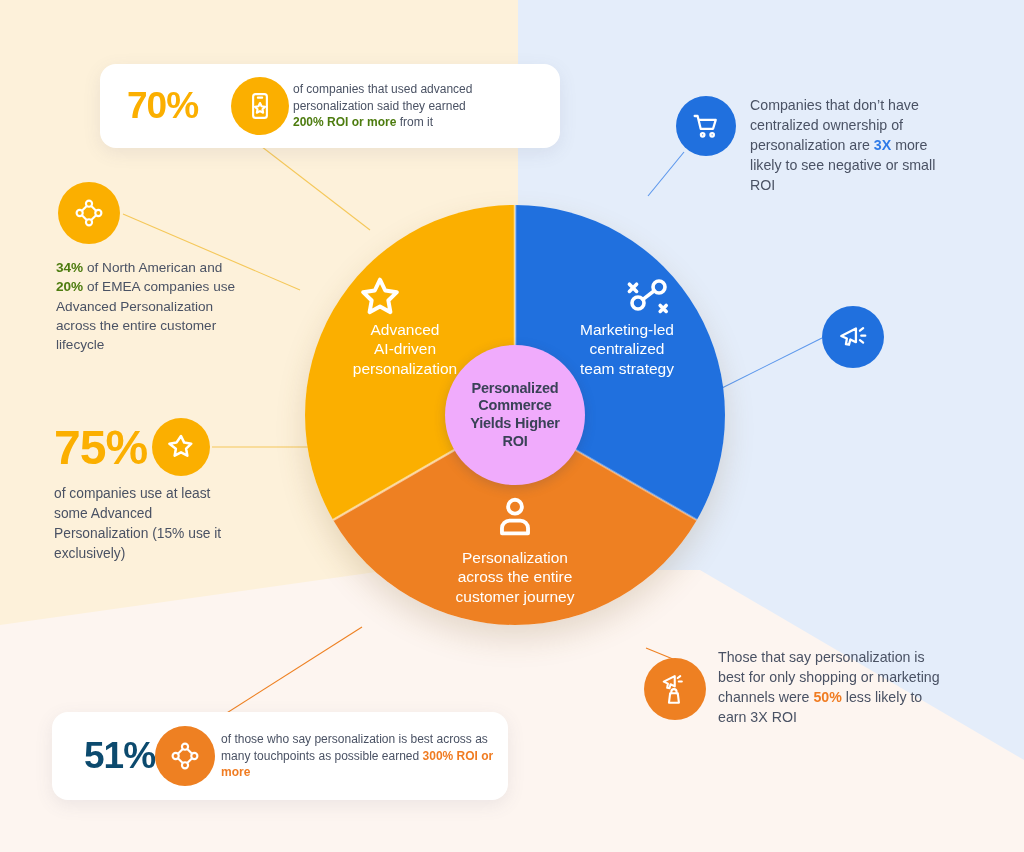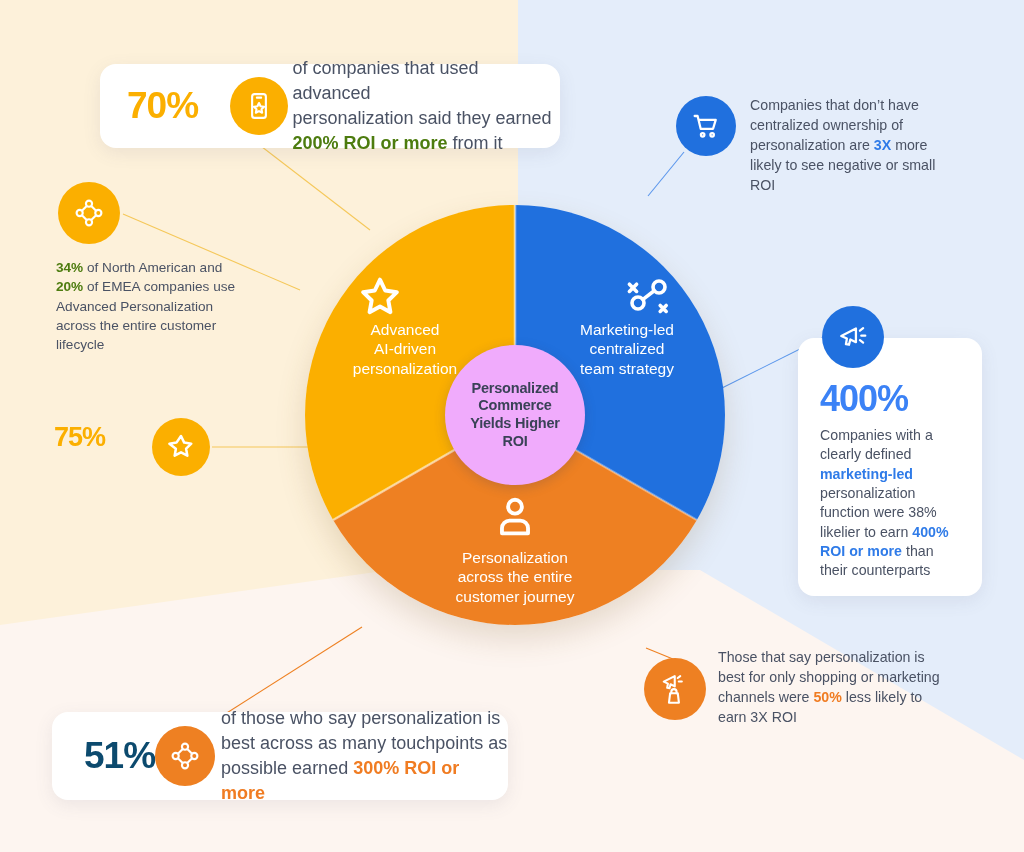--- a/index.html
+++ b/index.html
@@ -32,21 +32,21 @@
   .pie-hub-txt{font-size:14.5px;font-weight:bold;line-height:1.22;text-align:center;color:#3a4257;letter-spacing:-.2px;}
 
   .seg-label{position:absolute;color:#fff;font-weight:normal;font-size:15.5px;line-height:1.25;text-align:center;}
   .seg-icon{position:absolute;}
 
   
   .card{position:absolute;background:#fff;border-radius:16px;box-shadow:0 5px 18px rgba(90,90,120,.10);}
   .pct-big{font-weight:bold;letter-spacing:-1px;}
   .bubble{position:absolute;border-radius:50%;display:flex;align-items:center;justify-content:center;}
 
-  .txt{font-size:18px;line-height:1.38;color:#4a5264;}
+  .txt{font-size:12px;line-height:1.38;color:#4a5264;}
   .amber-t{color:#4d7c0f;font-weight:bold;}
   .orange-t{color:#F07C22;font-weight:bold;}
   .blue-t{color:#2F7BE8;font-weight:bold;}
 
   .leader{position:absolute;top:0;left:0;pointer-events:none;}
 
   
   #card-70{left:100px;top:64px;width:460px;height:84px;display:flex;align-items:center;}
   #card-70 .pct-big{font-size:37px;color:#FBAF00;margin-left:27px;width:104px;}
   #card-70 .txt{margin-left:4px;}
@@ -56,21 +56,21 @@
   #card-51 .txt{margin-left:6px;}
 
   #card-400{left:798px;top:338px;width:184px;height:258px;padding:40px 18px 0 22px;box-sizing:border-box;}
   #card-400 .pct-big{font-size:36px;color:#3B82F6;margin-bottom:6px;}
   #card-400 .txt{font-size:14.2px;line-height:1.36;}
 
   #blk-34{left:56px;top:258px;width:180px;}
   #blk-34 .txt{font-size:13.6px;line-height:1.42;}
 
   #blk-75{left:54px;top:424px;width:190px;}
-  #blk-75 .pct-big{font-size:27px;color:#FBAF00;line-height:1;margin-bottom:12px;}
+  #blk-75 .pct-big{font-size:48px;color:#FBAF00;line-height:1;margin-bottom:12px;}
   #blk-75 .txt{font-size:13.8px;line-height:1.45;}
 
   #blk-3x{left:750px;top:96px;width:205px;}
   #blk-3x .txt{font-size:14.2px;line-height:1.4;}
 
   #blk-50{left:718px;top:648px;width:235px;}
   #blk-50 .txt{font-size:14.2px;line-height:1.4;}
 </style>
 </head>
 <body>
@@ -194,35 +194,30 @@
     </div>
   </div>
 
   <div class="bubble" style="left:152px;top:418px;width:58px;height:58px;background:#FBAF00;">
     <svg width="32" height="32" viewBox="0 0 24 24" fill="none" stroke="#fff" stroke-width="1.9" stroke-linejoin="round" stroke-linecap="round">
       <path d="M12 3.8l2.4 4.9 5.3.8-3.85 3.75.9 5.3-4.75-2.5-4.75 2.5.9-5.3L3.3 9.5l5.3-.8z"></path>
     </svg>
   </div>
   <div id="blk-75" style="position:absolute;">
     <div class="pct-big">75%</div>
+    <div class="txt">of companies use at least some Advanced Personalization (15% use it exclusively)</div>
   </div>
 
   <div class="bubble" style="left:822px;top:306px;width:62px;height:62px;background:#2070DE;z-index:3;">
     <svg width="32" height="32" viewBox="0 0 24 24" fill="none" stroke="#fff" stroke-width="1.7" stroke-linecap="round" stroke-linejoin="round">
       <path d="M3.2 11.2l11-5.6v10.3l-4.2-2.1-1 4-2.3-.4.7-4.2z"></path>
       <line x1="17.2" y1="7.3" x2="19.6" y2="5.4"></line>
       <line x1="18.2" y1="11" x2="21.2" y2="11"></line>
       <line x1="17.2" y1="14.4" x2="19.6" y2="16.2"></line>
     </svg>
-  </div>
-  <div class="card" id="card-400">
-    <div class="pct-big">400%</div>
-    <div class="txt">
-      <span>Companies with a clearly defined </span><span class="blue-t">marketing-led</span><span> personalization function were 38% likelier to earn </span><span class="blue-t">400% ROI or more</span><span> than their counterparts</span>
-    </div>
   </div>
 
   <div class="bubble" style="left:644px;top:658px;width:62px;height:62px;background:#EE8022;">
     <svg width="32" height="34" viewBox="0 0 24 26" fill="none" stroke="#fff" stroke-width="1.6" stroke-linecap="round" stroke-linejoin="round">
       <path d="M3.4 7.4l8.4-4.2v7.8l-3.2-1.6-.8 3-1.8-.3.6-3.2z"></path>
       <line x1="14.1" y1="4.6" x2="16" y2="3.2"></line>
       <line x1="14.9" y1="7.3" x2="17.2" y2="7.3"></line>
       <path d="M9.2 16.2v-1.1a2 2 0 0 1 4 0v1.1"></path>
       <path d="M8.3 16.2h5.8l.9 7.3H7.4z"></path>
     </svg>

